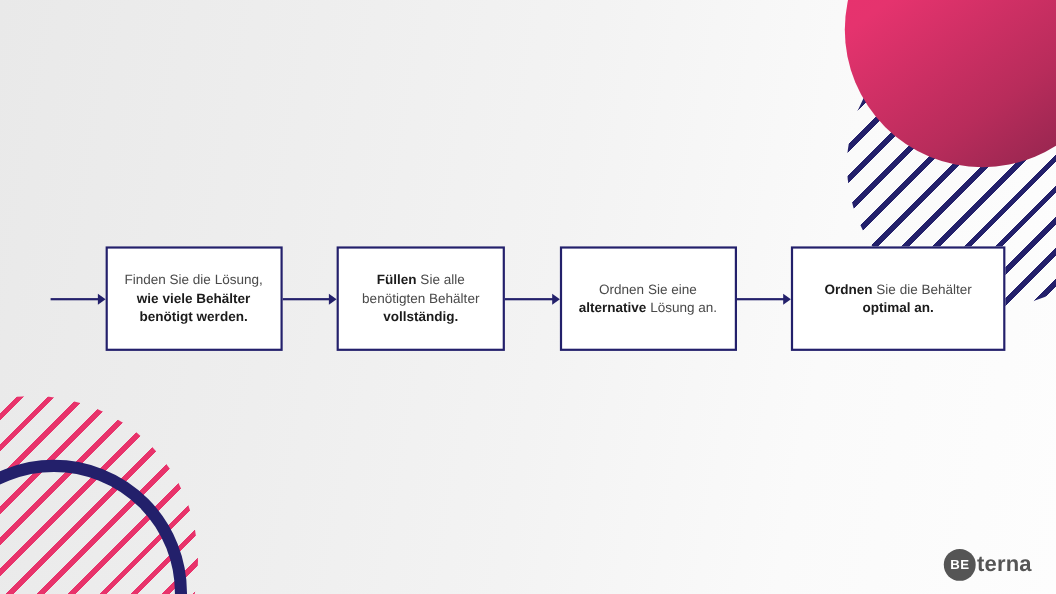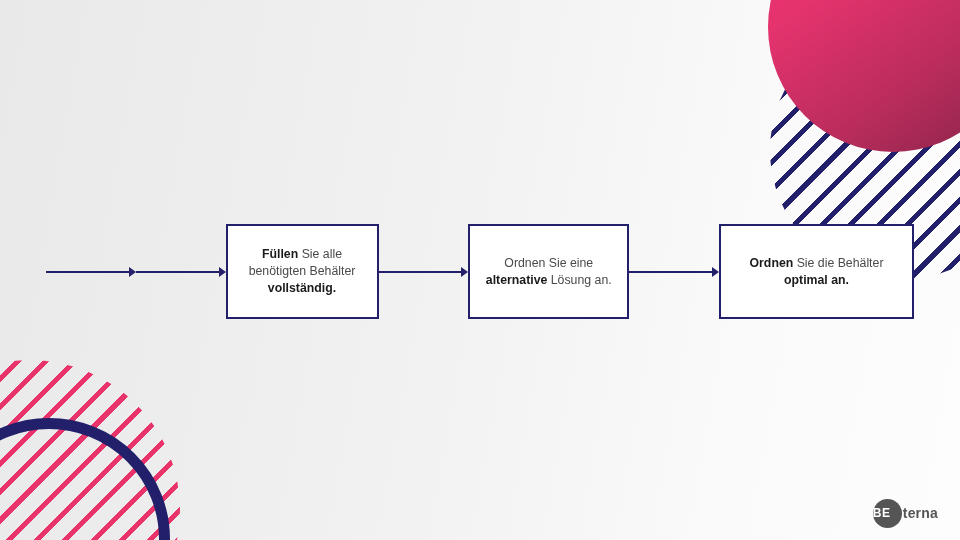--- a/index.html
+++ b/index.html
@@ -154,33 +154,34 @@
     align-items: center;
     height: 30px;
   }
   #logo-mark {
     width: 29px;
     height: 29px;
     border-radius: 50%;
     background: #555555;
     display: flex;
     align-items: center;
+    justify-content: center;
     margin-right: 1px;
   }
   #logo-mark .mark-text {
     color: #ffffff;
     font-size: 12px;
     font-weight: bold;
     letter-spacing: 0.5px;
     font-family: "Liberation Sans", sans-serif;
     line-height: 1;
   }
   #logo-word {
     color: #555555;
-    font-size: 14px;
+    font-size: 20px;
     font-weight: bold;
     letter-spacing: 0.2px;
     font-family: "Liberation Sans", sans-serif;
     line-height: 1;
   }
 </style>
 </head>
 <body>
 
 <div id="slide">
@@ -198,20 +199,23 @@
   <div class="deco" id="deco-bl-ring"></div>
 
   <div id="flow">
 
 
     <div class="arrow">
       <div class="shaft"></div>
       <div class="head"></div>
     </div>
 
+    <div class="step-box" id="step-box-2">
+      <div class="step-text"><span>Finden Sie die Lösung, </span><b>wie viele Behälter benötigt werden.</b></div>
+    </div>
 
     <div class="arrow">
       <div class="shaft"></div>
       <div class="head"></div>
     </div>
 
     <div class="step-box" id="step-box-3">
       <div class="step-text"><b>Füllen </b><span>Sie alle benötigten Behälter </span><b>vollständig.</b></div>
     </div>
 

